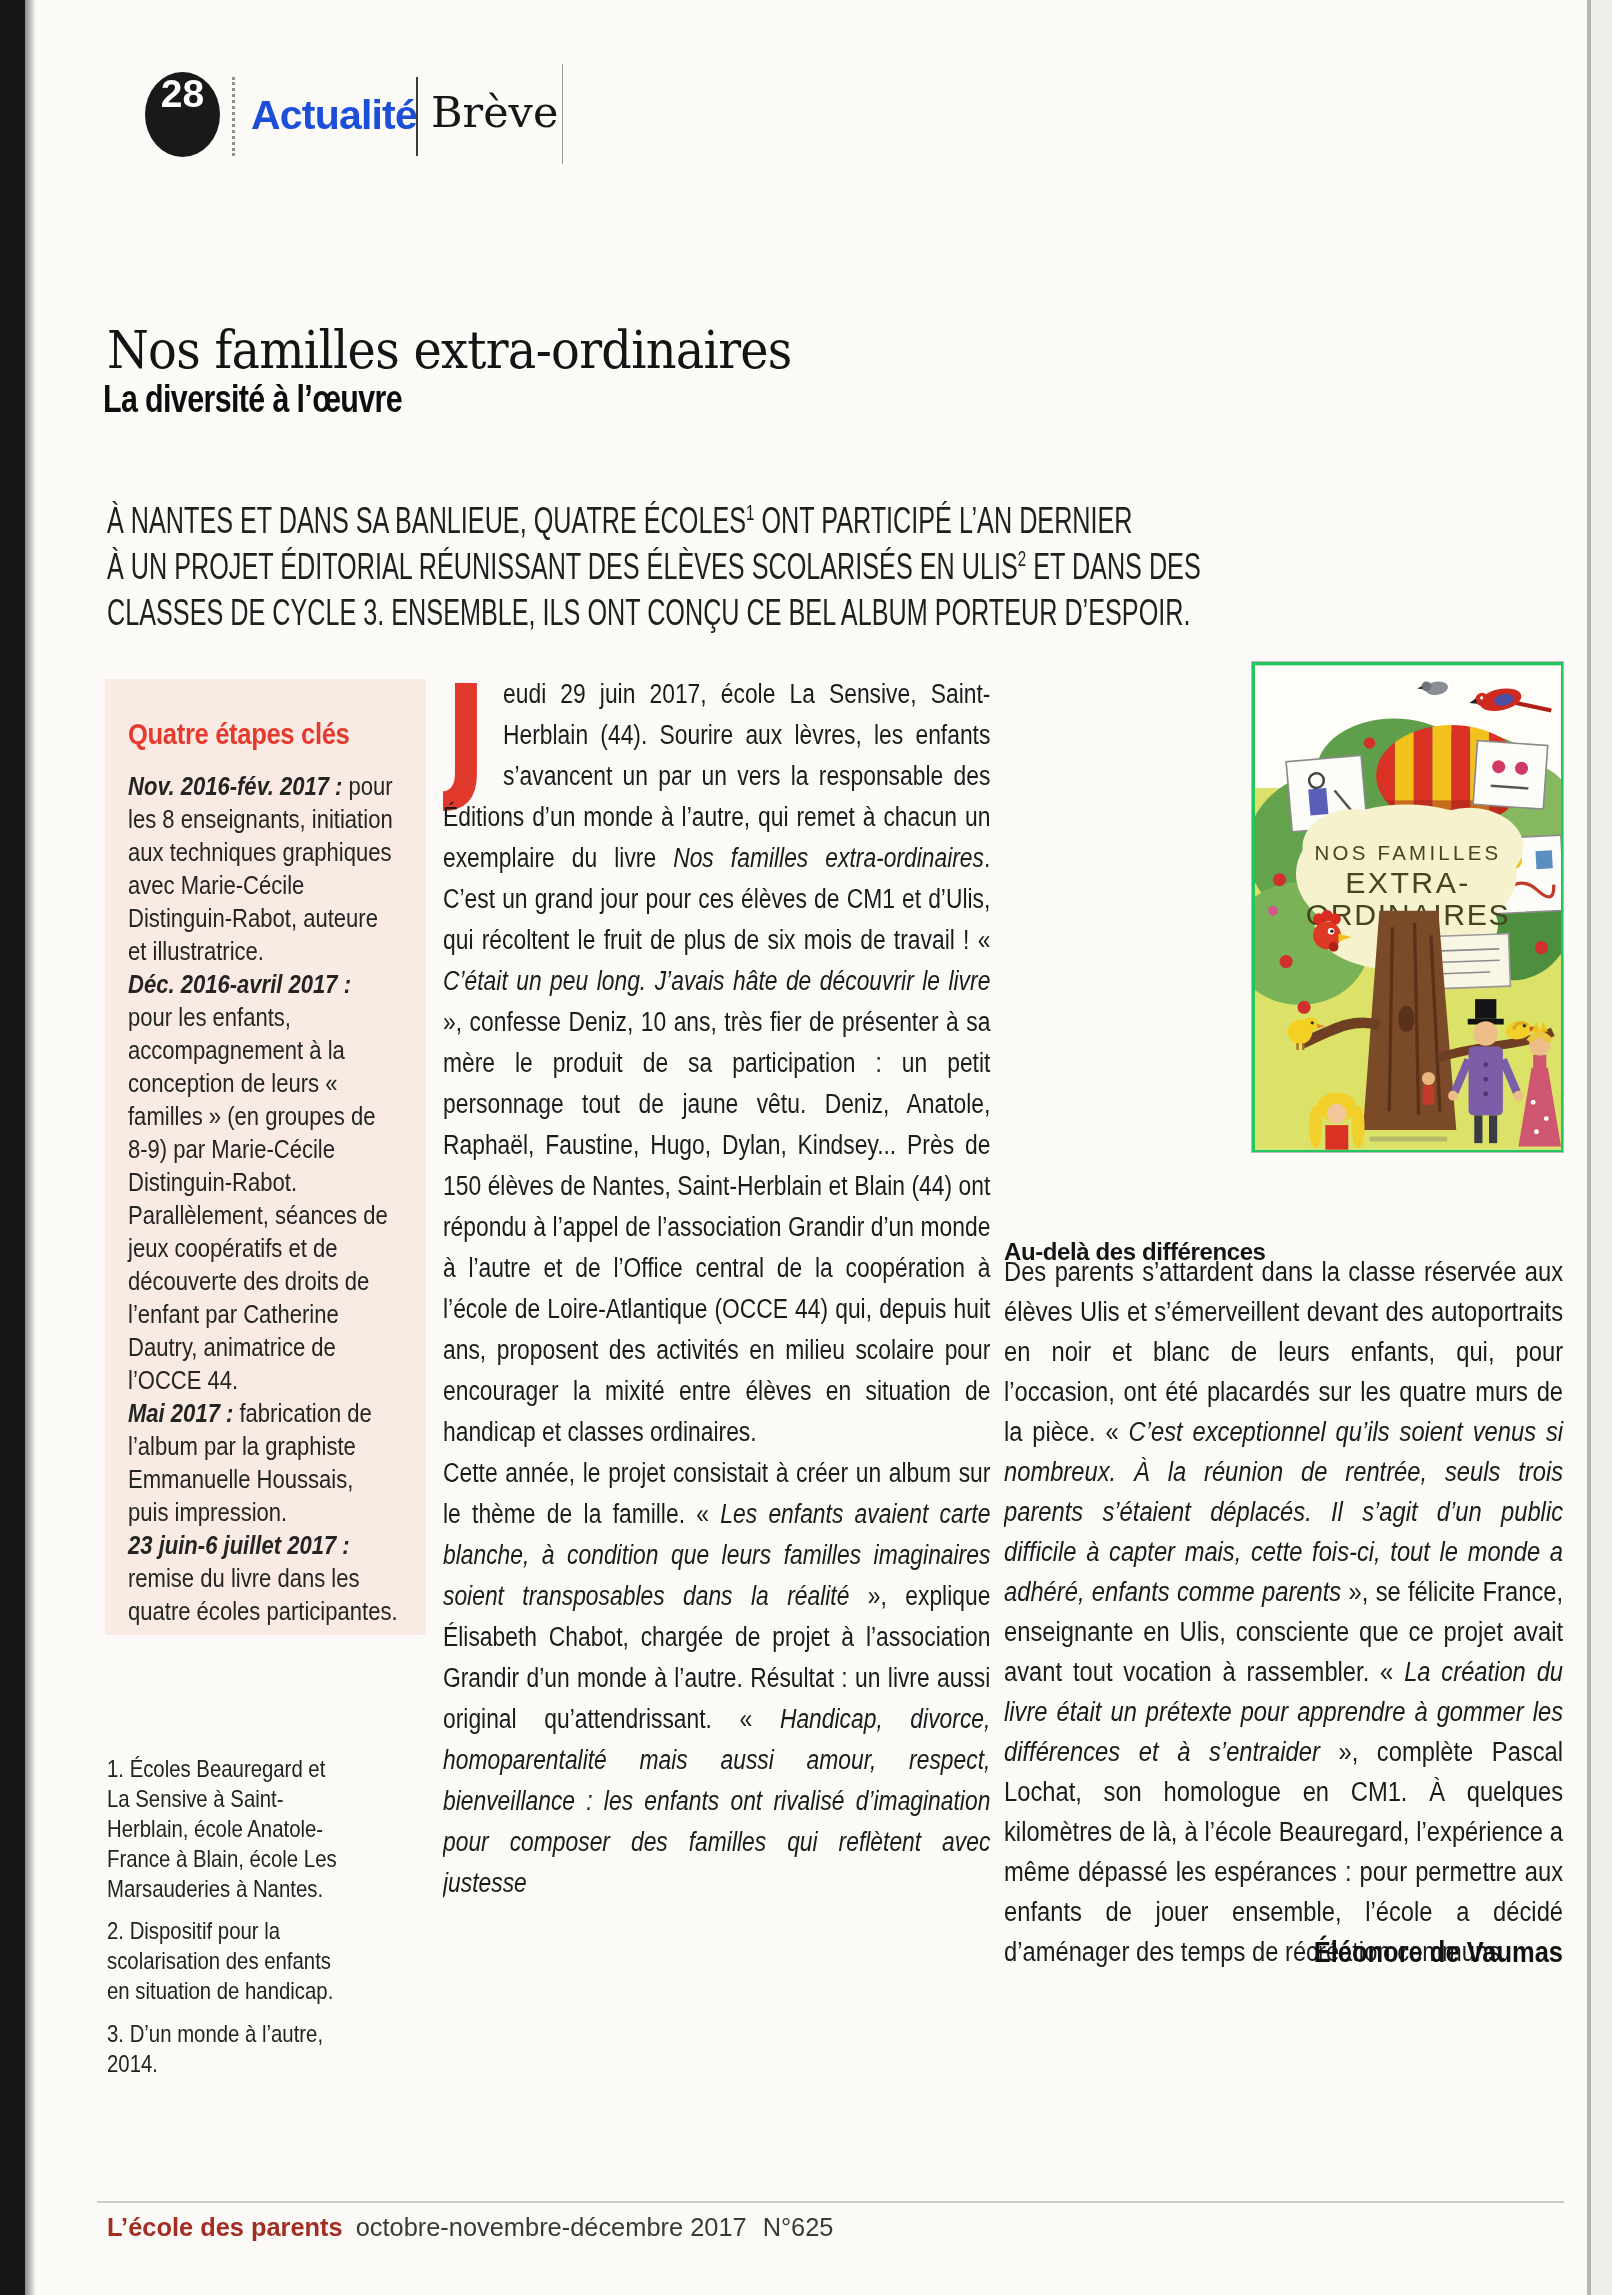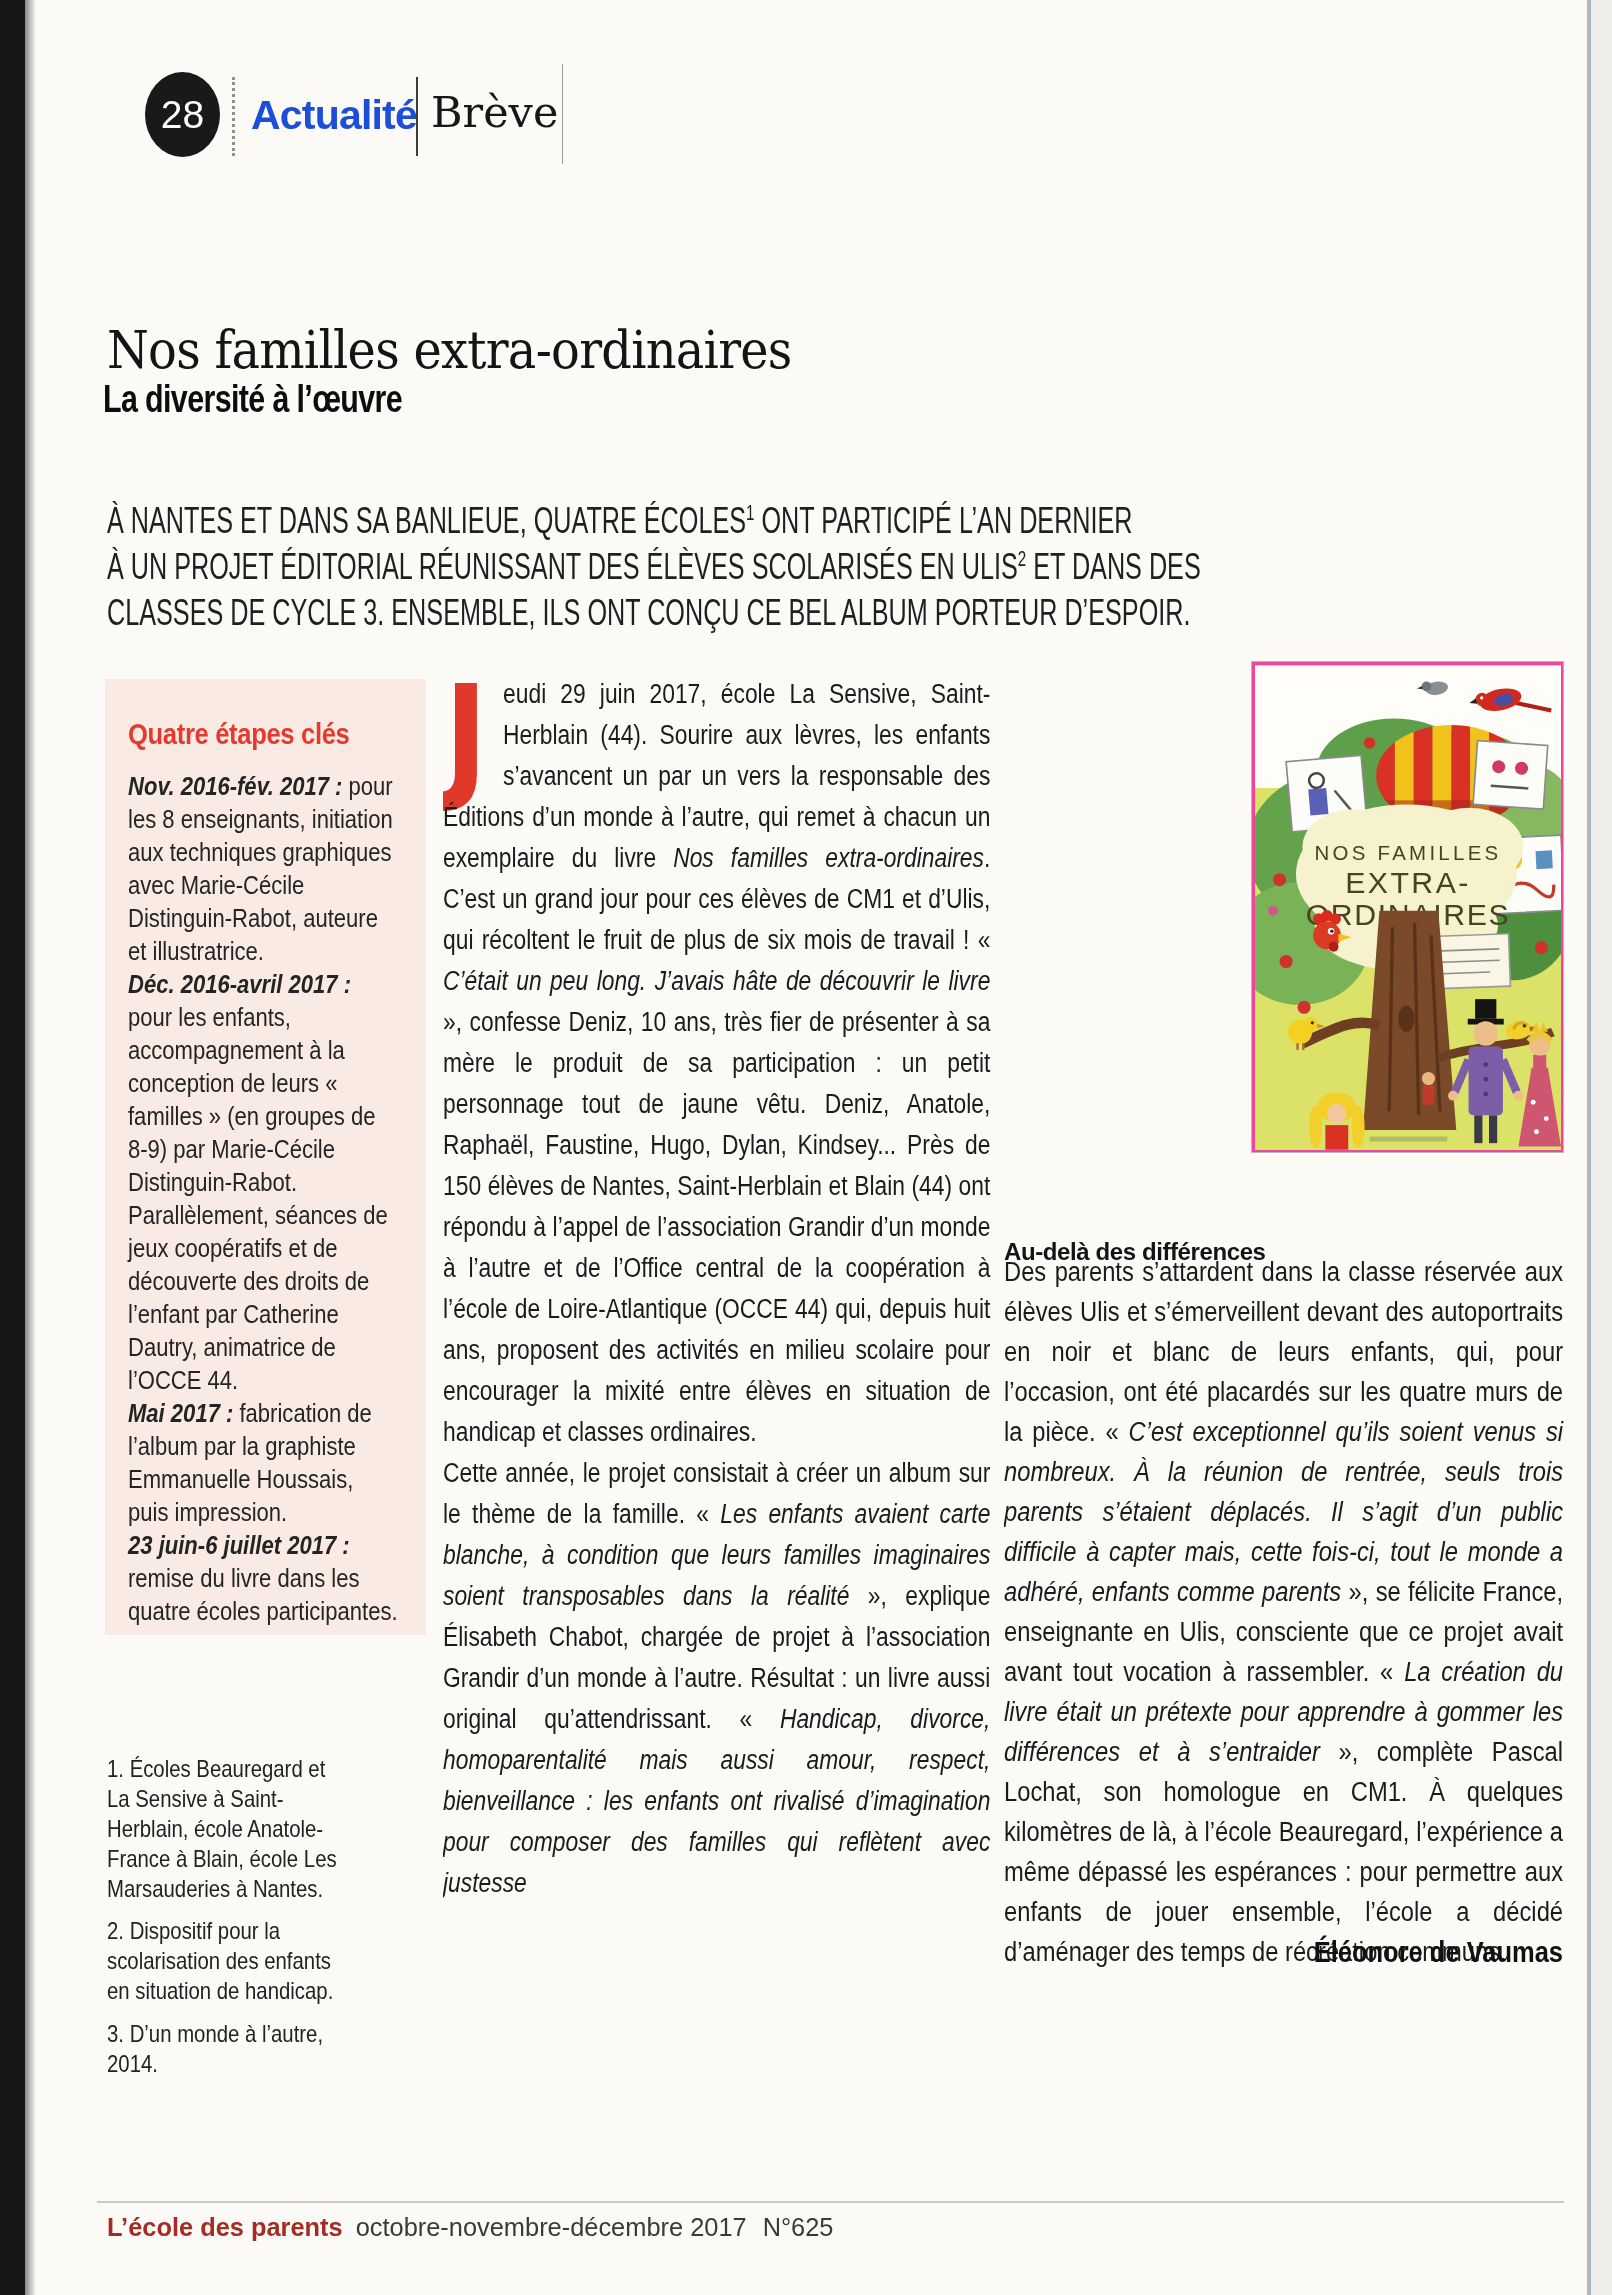--- a/index.html
+++ b/index.html
@@ -12,21 +12,21 @@
   .cond{transform-origin:0 0}
 
   
   .edge-left{left:0;top:0;width:24.6px;height:100%;background:#161616}
   .edge-left-fade{left:24.6px;top:0;width:11.5px;height:100%;background:linear-gradient(90deg,rgba(0,0,0,.45),rgba(0,0,0,0))}
   .edge-right-line{left:1587px;top:0;width:4.1px;height:100%;background:#b3b6b6}
   .edge-right-band{left:1591px;top:0;width:22px;height:100%;background:#efeeea}
 
   
   .page-badge{left:145px;top:72px;width:75px;height:85px;border-radius:50%;background:#191919;color:#fff;
-    display:flex;align-items:center;justify-content:center;font-size:39px;font-weight:normal}
+    display:flex;justify-content:center;font-size:39px;font-weight:bold}
   .divider-dotted{left:232px;top:77px;height:79px;border-left:3.3px dotted #8f8f8f;width:0}
   .section-label{left:251px;top:92px;font-size:41px;font-weight:bold;color:#1d4ed8;letter-spacing:-0.8px;white-space:nowrap}
   .divider-solid{left:416px;top:77px;height:79px;border-left:2.5px solid #3b3b3b;width:0}
   .rubric-label{left:431px;top:87px;font-family:"DejaVu Serif","Liberation Serif",serif;font-size:43px;color:#161616;white-space:nowrap}
   .divider-end{left:562px;top:64px;height:100px;border-left:1.6px solid #9a9a9a;width:0}
 
   
   .kicker{left:107px;top:320px;font-family:"DejaVu Serif","Liberation Serif",serif;font-size:52px;color:#141414;white-space:nowrap}
   .kicker>span{display:inline-block;transform:scaleX(.92);transform-origin:0 50%;letter-spacing:-0.8px}
   .main-title{left:103px;top:377px;font-size:39px;font-weight:bold;color:#0d0d0d;white-space:nowrap}
@@ -44,21 +44,21 @@
 
   
   .col-middle{left:443px;top:674px;width:557px;height:1518px;overflow:hidden}
   .col-middle-inner{width:647px;transform:scaleX(.846);font-size:27px;line-height:41px;text-align:justify;color:#1b1b1b}
   .dropcap{float:left;color:#e0392b;font-weight:bold;font-size:138px;line-height:108px;margin:8.2px 18px 0 1.6px;
     font-family:"DejaVu Sans","Liberation Sans",sans-serif}
 
   
   .col-right-narrow{left:1004px;top:670px;width:239px;height:531px;overflow:hidden}
   .col-right-narrow-inner{width:270px;transform:scaleX(.864);font-size:27px;line-height:39px;text-align:justify}
-  .book-frame{left:1251px;top:661px;width:313px;height:492px;background:#ec4899;border:1.6px solid #b9b9bd;padding:2.5px}
+  .book-frame{left:1251px;top:661px;width:313px;height:492px;background:#22c55e;border:1.6px solid #b9b9bd;padding:2.5px}
   .book-frame svg{display:block;width:100%;height:100%}
   .subhead{left:1004px;top:1238px;font-size:24px;font-weight:bold;color:#141414;letter-spacing:-0.4px;white-space:nowrap}
   .col-right-body{left:1004px;top:1252px;width:567px;height:951px;overflow:hidden}
   .col-right-body-inner{width:636px;transform:scaleX(.879);font-size:27px;line-height:40px;text-align:justify}
   .byline{margin-top:-40px;text-align:right;font-weight:bold;font-size:29px;color:#111}
 
   
   .footnotes{left:107px;top:1754px;width:264px;height:443px;overflow:hidden}
   .footnotes-inner{width:283px;transform:scaleX(.87);font-size:23.4px;line-height:30px;color:#222}
   .footnote{margin-bottom:12.3px}

